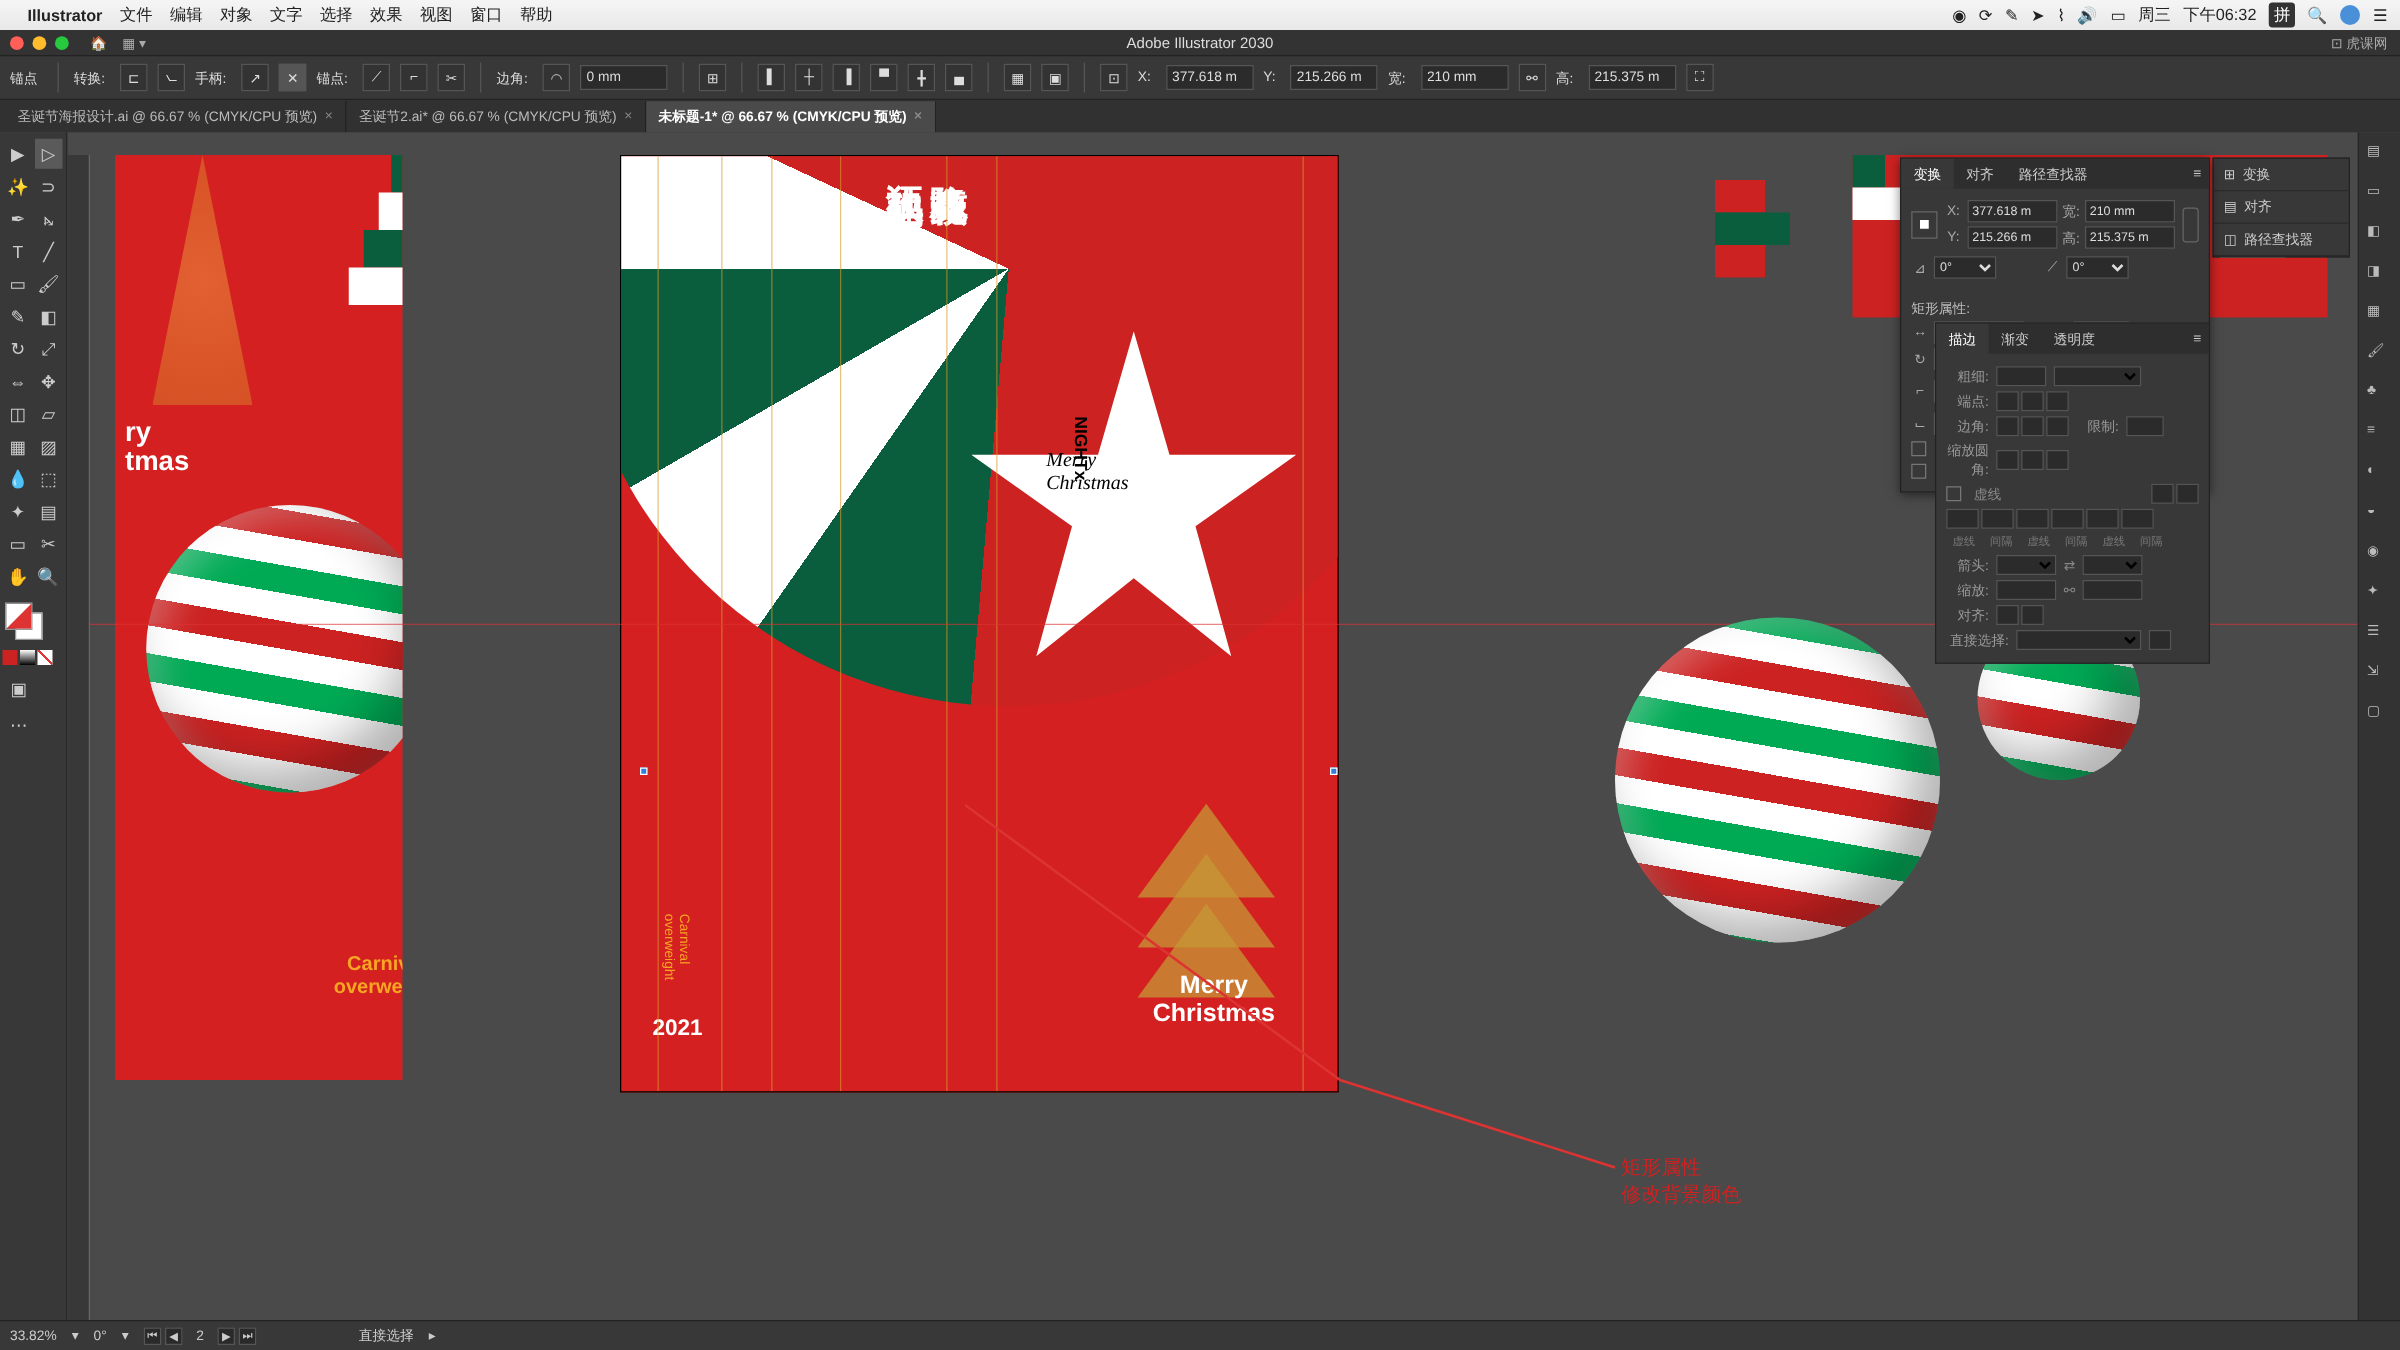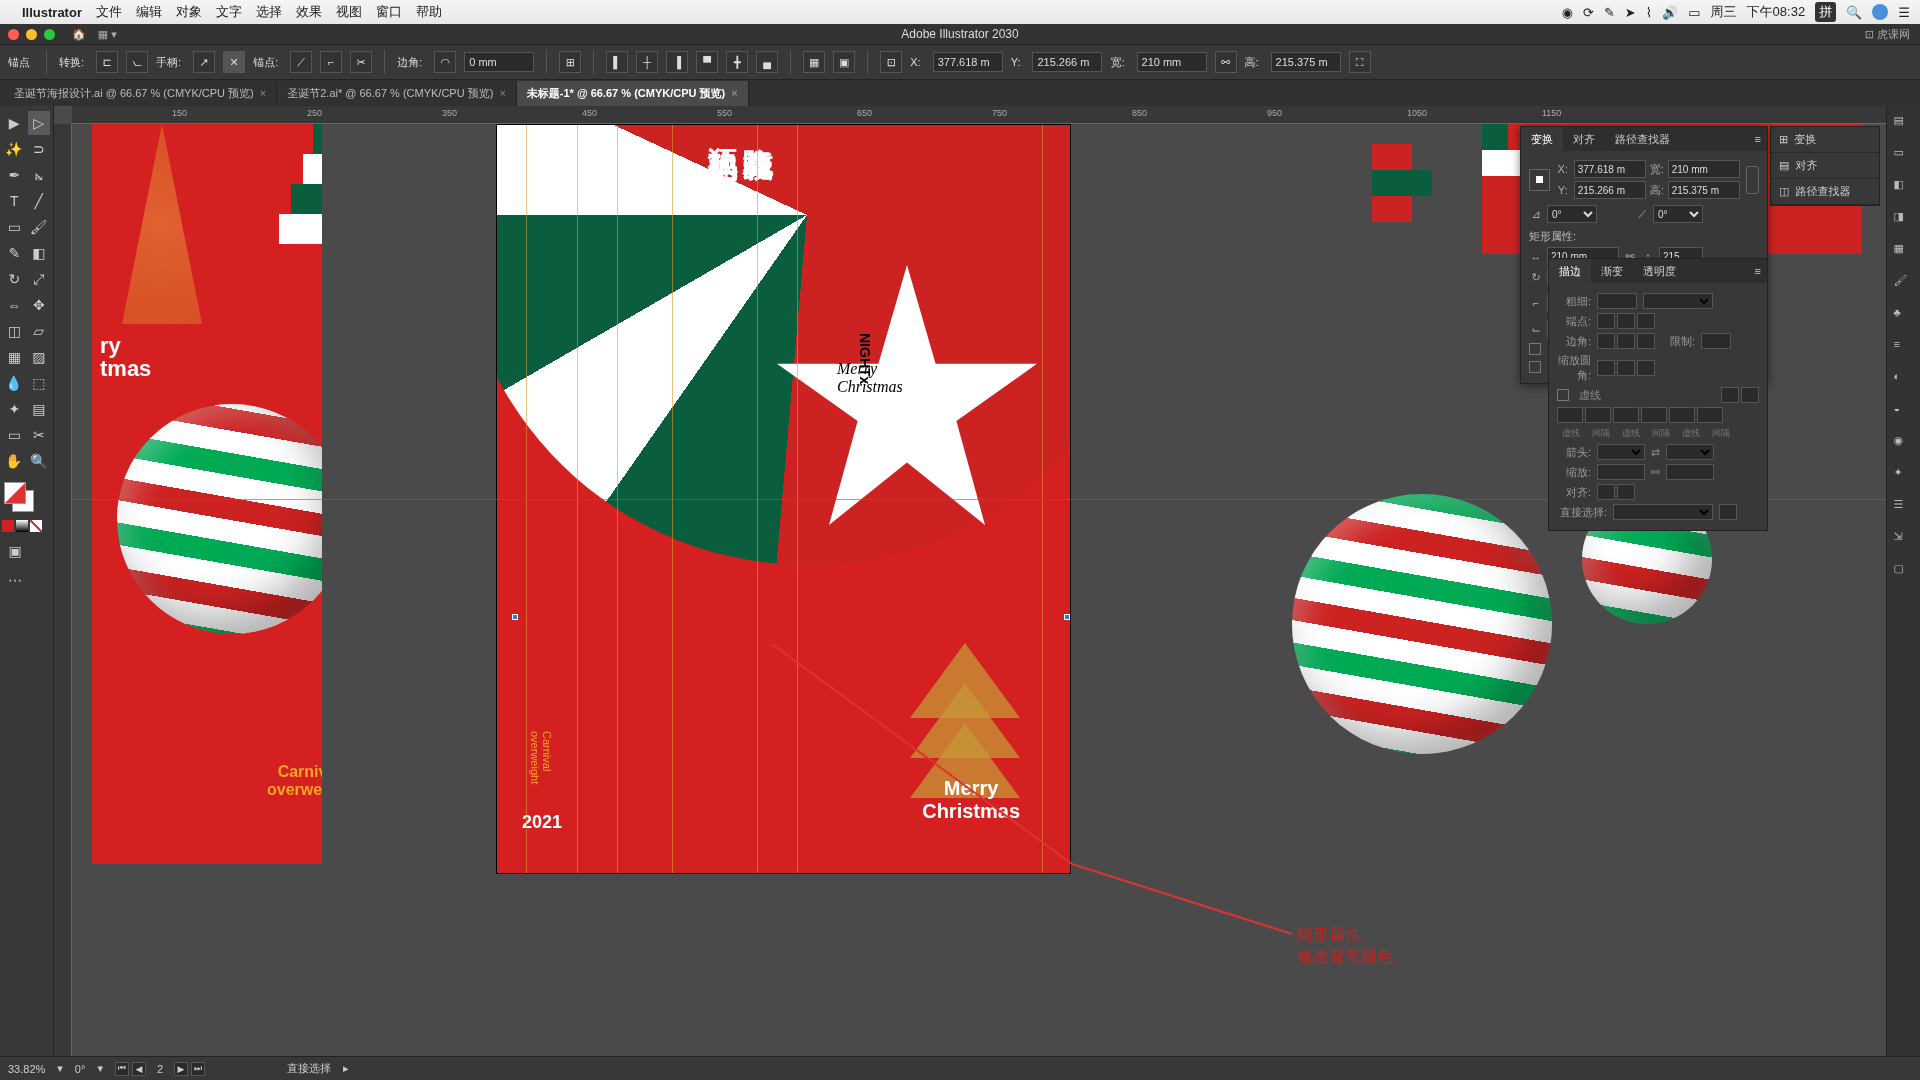--- a/index.html
+++ b/index.html
@@ -92,21 +92,21 @@
 .panel-tabs { display:flex; background:#2e2e2e; height:24px; align-items:center; }
 .panel-tab { padding:0 10px; height:100%; display:flex; align-items:center; }
 .panel-tab.active { background:#383838; color:#fff; }
 .panel-body { padding:6px 8px; }
 .prop-row { display:flex; align-items:center; gap:4px; margin:3px 0; }
 .prop-row .k { width:14px; text-align:center; color:#aaa; }
 .prop-row input { width:72px; height:18px; background:#2b2b2b; border:1px solid #555; color:#ddd; font-size:10px; padding:0 3px; }
 .prop-row select { width:50px; height:18px; background:#2b2b2b; border:1px solid #555; color:#ddd; font-size:10px; }
 .link-icon { width:14px; height:28px; border:1px solid #666; border-radius:3px; }
 .chk { width:12px; height:12px; border:1px solid #777; display:inline-block; margin-right:4px; }
-.panel-sec-title { color:#bbb; margin:6px 0 2px; }
+.panel-sec-title { color:#bbb; margin:16px 0 2px; }
 
 .mini-panel { position:absolute; right:40px; top:132px; width:110px; background:#383838; border:1px solid #222; }
 .mini-panel-row { display:flex; align-items:center; gap:6px; padding:4px 8px; height:26px; border-bottom:1px solid #2a2a2a; }
 
 .stroke-panel { position:absolute; right:152px; top:270px; width:220px; background:#383838; border:1px solid #222; }
 .stroke-panel .panel-tabs { font-size:11px; }
 .stroke-panel .panel-body { color:#888; }
 .stroke-row { display:flex; align-items:center; gap:6px; margin:4px 0; }
 .stroke-row .lbl { width:34px; text-align:right; color:#999; }
 .stroke-row .btns { display:flex; gap:2px; }
@@ -136,21 +136,21 @@
   <span class="menu-item">帮助</span>
   <div class="right">
     <span>◉</span>
     <span>⟳</span>
     <span>✎</span>
     <span>➤</span>
     <span>⌇</span>
     <span>🔊</span>
     <span>▭</span>
     <span>周三</span>
-    <span class="clock">下午08:32</span>
+    <span class="clock">下午06:32</span>
     <span style="background:#333;color:#fff;padding:1px 4px;border-radius:3px;">拼</span>
     <span>🔍</span>
     <span style="width:16px;height:16px;border-radius:50%;background:#4a90d9;"></span>
     <span>☰</span>
   </div>
 </div>
 
 <div class="win-chrome">
   <div class="traffic red"></div>
   <div class="traffic yellow"></div>
@@ -291,33 +291,20 @@
           <div style="position:absolute;inset:0;background:linear-gradient(45deg,transparent 45%,#d33 45%,#d33 55%,transparent 55%)"></div>
         </div>
     </div>
     <div class="tool-row" style="margin-top:6px">
         <div class="tool">▣</div>
       </div>
     <div class="tool" style="margin-top:4px">⋯</div>
   </div>
 
   <div class="canvas-area">
-    <div class="ruler-h">
-      <span style="left:100px">150</span>
-      <span style="left:235px">250</span>
-      <span style="left:370px">350</span>
-      <span style="left:510px">450</span>
-      <span style="left:645px">550</span>
-      <span style="left:785px">650</span>
-      <span style="left:920px">750</span>
-      <span style="left:1060px">850</span>
-      <span style="left:1195px">950</span>
-      <span style="left:1335px">1050</span>
-      <span style="left:1470px">1150</span>
-    </div>
     <div class="ruler-v"></div>
     <div class="artboard-space">
 
       <div class="ab1">
         <div style="position:absolute;left:-20px;top:-10px;width:200px;height:250px;">
 
           <div style="position:absolute;left:50px;top:10px;width:80px;height:200px;opacity:.4;background:radial-gradient(circle,#f6c04d,#d99a2b);clip-path:polygon(50% 0,100% 100%,0 100%);"></div>
         </div>
         <div class="txt1"><span>ry</span><br><span>tmas</span></div>
         <div class="ball ball1"></div>

